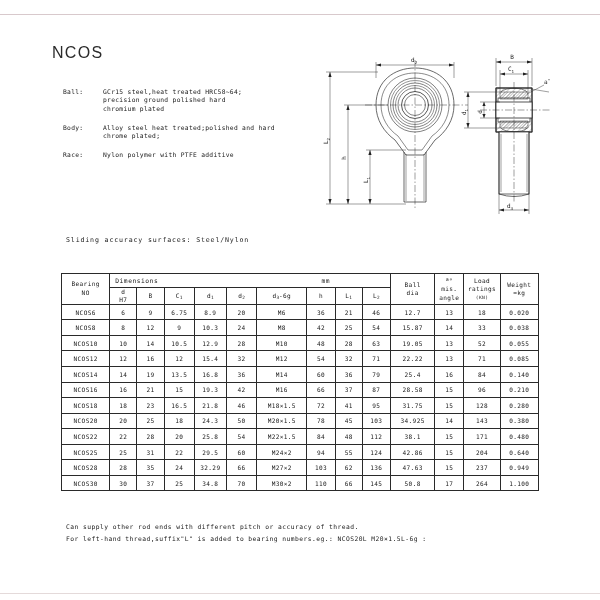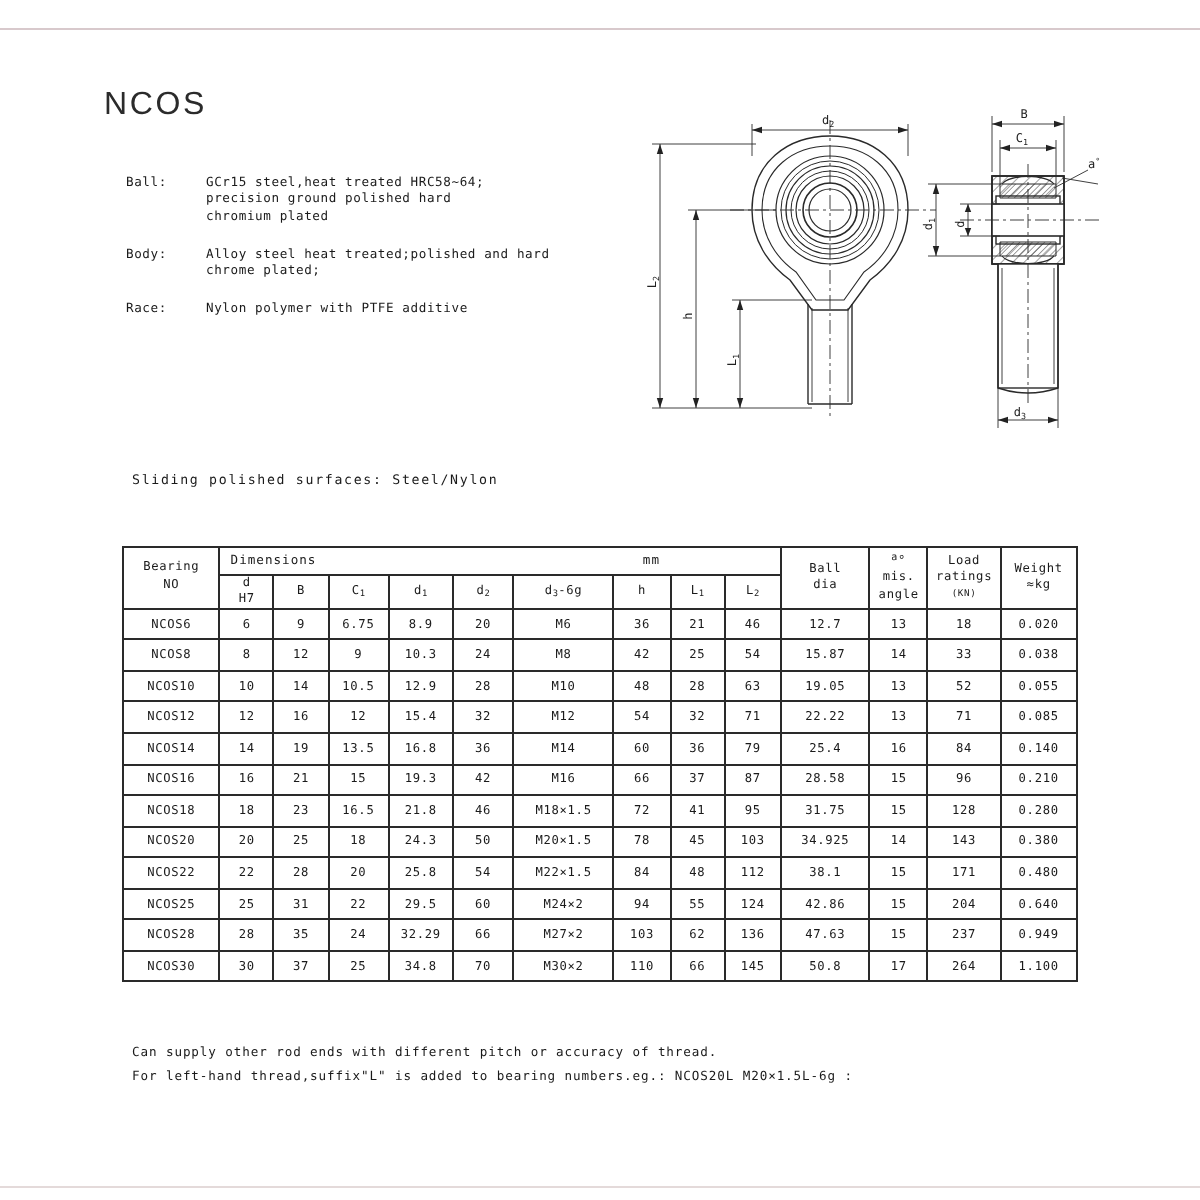--- a/index.html
+++ b/index.html
@@ -96,21 +96,21 @@
       </div>
     </div>
     <div class="spec-row" style="margin-top:11px;">
       <div class="spec-key">Race:</div>
       <div class="spec-val">
         <div>Nylon polymer with PTFE additive</div>
       </div>
     </div>
   </div>
 
-  <div class="sliding">Sliding polished surfaces: Steel/Nylon</div>
+  <div class="sliding">Sliding accuracy surfaces: Steel/Nylon</div>
 
   <div class="drawing">
     <svg width="262" height="186" viewBox="0 0 262 186">
       <defs>
         <pattern id="hatchR" width="4" height="4" patternTransform="rotate(45)" patternUnits="userSpaceOnUse">
           <line x1="0" y1="0" x2="0" y2="4" stroke="#222" stroke-width=".5"></line>
         </pattern>
         <pattern id="hatchL" width="4" height="4" patternTransform="rotate(-45)" patternUnits="userSpaceOnUse">
           <line x1="0" y1="0" x2="0" y2="4" stroke="#222" stroke-width=".5"></line>
         </pattern>

